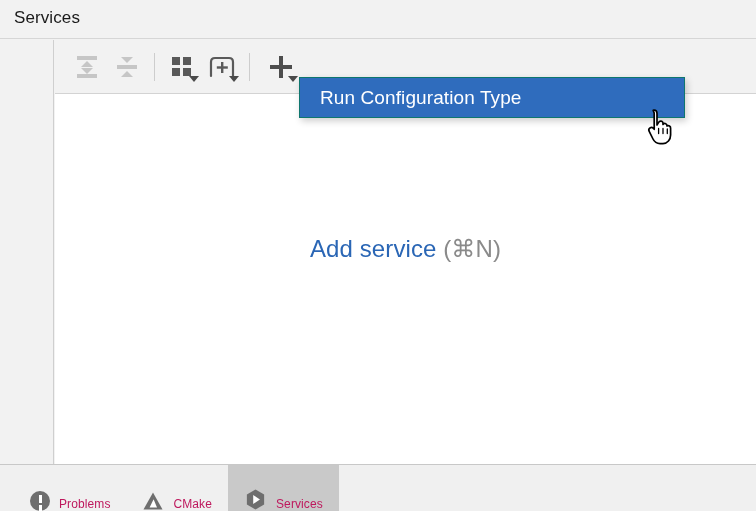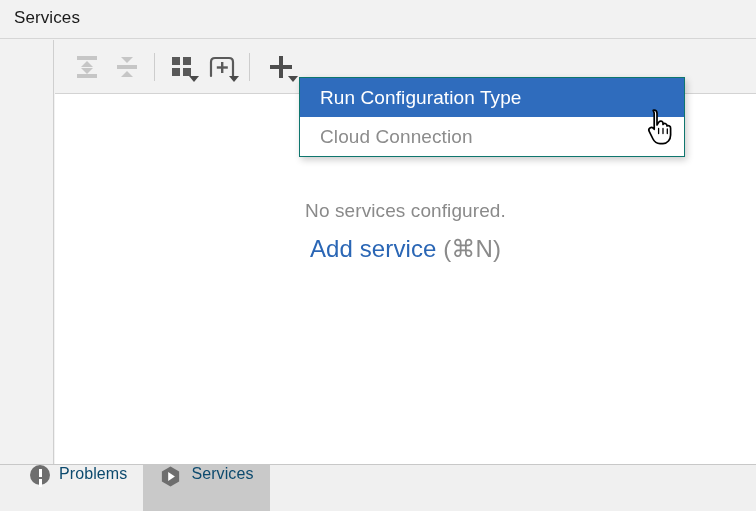--- a/index.html
+++ b/index.html
@@ -203,25 +203,25 @@
     width: 756px; height: 47px;
     background: #f0f0f0;
     border-top: 1px solid #c8c8c8;
     box-sizing: border-box;
     display: flex;
     align-items: stretch;
     padding-left: 14px;
   }
   .tab {
     display: flex;
-    align-items: flex-start;
+    align-items: flex-end;
     gap: 9px;
     padding: 0 16px;
-    font-size: 16px;
-    color: #0c4a6e;
+    font-size: 12px;
+    color: #be185d;
     cursor: default;
     letter-spacing: .1px;
   }
   .tab.active { background: #c9c9c9; }
 
   .ti { display: flex; align-items: center; justify-content: center; }
 
   
   .ic-problems {
     width: 20px; height: 20px;
@@ -300,29 +300,27 @@
       <span class="icon-plus">
         <i class="h"></i>
           <i class="v"></i>
       </span>
       <span class="tb-arrow"></span>
     </div>
 
   </div>
 
   <div class="content">
-    <div class="empty-text">No services configured.</div>
     <div class="empty-action">
       <span class="link">Add service</span><span>&nbsp;</span><span>(⌘N)</span>
     </div>
   </div>
 
   <div class="menu">
     <div class="menu-item selected">Run Configuration Type</div>
-    <div class="menu-item">Cloud Connection</div>
   </div>
 
   <div class="cursor">
     <svg width="32" height="40" viewBox="0 0 32 40">
       <path d="M9,2 C11,2 12,3.6 12,5.4 L12,17 L13.6,14.4 C14.3,13.2 15.6,12.8 16.8,13.3
                C17.8,13.8 18.2,14.8 18,15.9 L18,16.4 C18.6,15.6 19.7,15.3 20.7,15.7
                C21.6,16.1 22.1,17 22,18 C22.7,17.5 23.7,17.5 24.5,18
                C25.3,18.5 25.7,19.4 25.6,20.3 L25.6,27 C25.6,31.6 22.4,35.6 18,35.6
                L15,35.6 C11.6,35.6 9.4,33.9 8,31 L4.2,23.4 C3.5,22 4,20.4 5.3,19.7
                C6.3,19.2 7.4,19.4 8.2,20.2 L9.2,21.3 L9.2,5.4 C9.2,3.6 7,2 9,2 Z" fill="#ffffff" stroke="#000000" stroke-width="1.7" stroke-linejoin="round"></path>
@@ -334,20 +332,29 @@
 
     <div class="tab">
       <span class="ti">
         <span class="ic-problems"></span>
       </span>
       <span>Problems</span>
     </div>
 
 
 
+    <div class="tab">
+      <span class="ti">
+        <svg width="22" height="20" viewBox="0 0 22 20">
+          <path d="M11,1.5 L20.5,18.5 L1.5,18.5 Z" fill="#6e6e6e"></path>
+          <path d="M11.6,8.2 L15,16.6 L7.6,16.6 Z" fill="#ffffff"></path>
+        </svg>
+      </span>
+      <span>CMake</span>
+    </div>
 
     <div class="tab active">
       <span class="ti">
         <svg class="ic-services" viewBox="0 0 24 24">
           <path d="M12,1.6 L21,6.8 L21,17.2 L12,22.4 L3,17.2 L3,6.8 Z" fill="#6e6e6e"></path>
           <path d="M9.6,7.4 L16.6,12 L9.6,16.6 Z" fill="#ffffff"></path>
         </svg>
       </span>
       <span>Services</span>
     </div>

